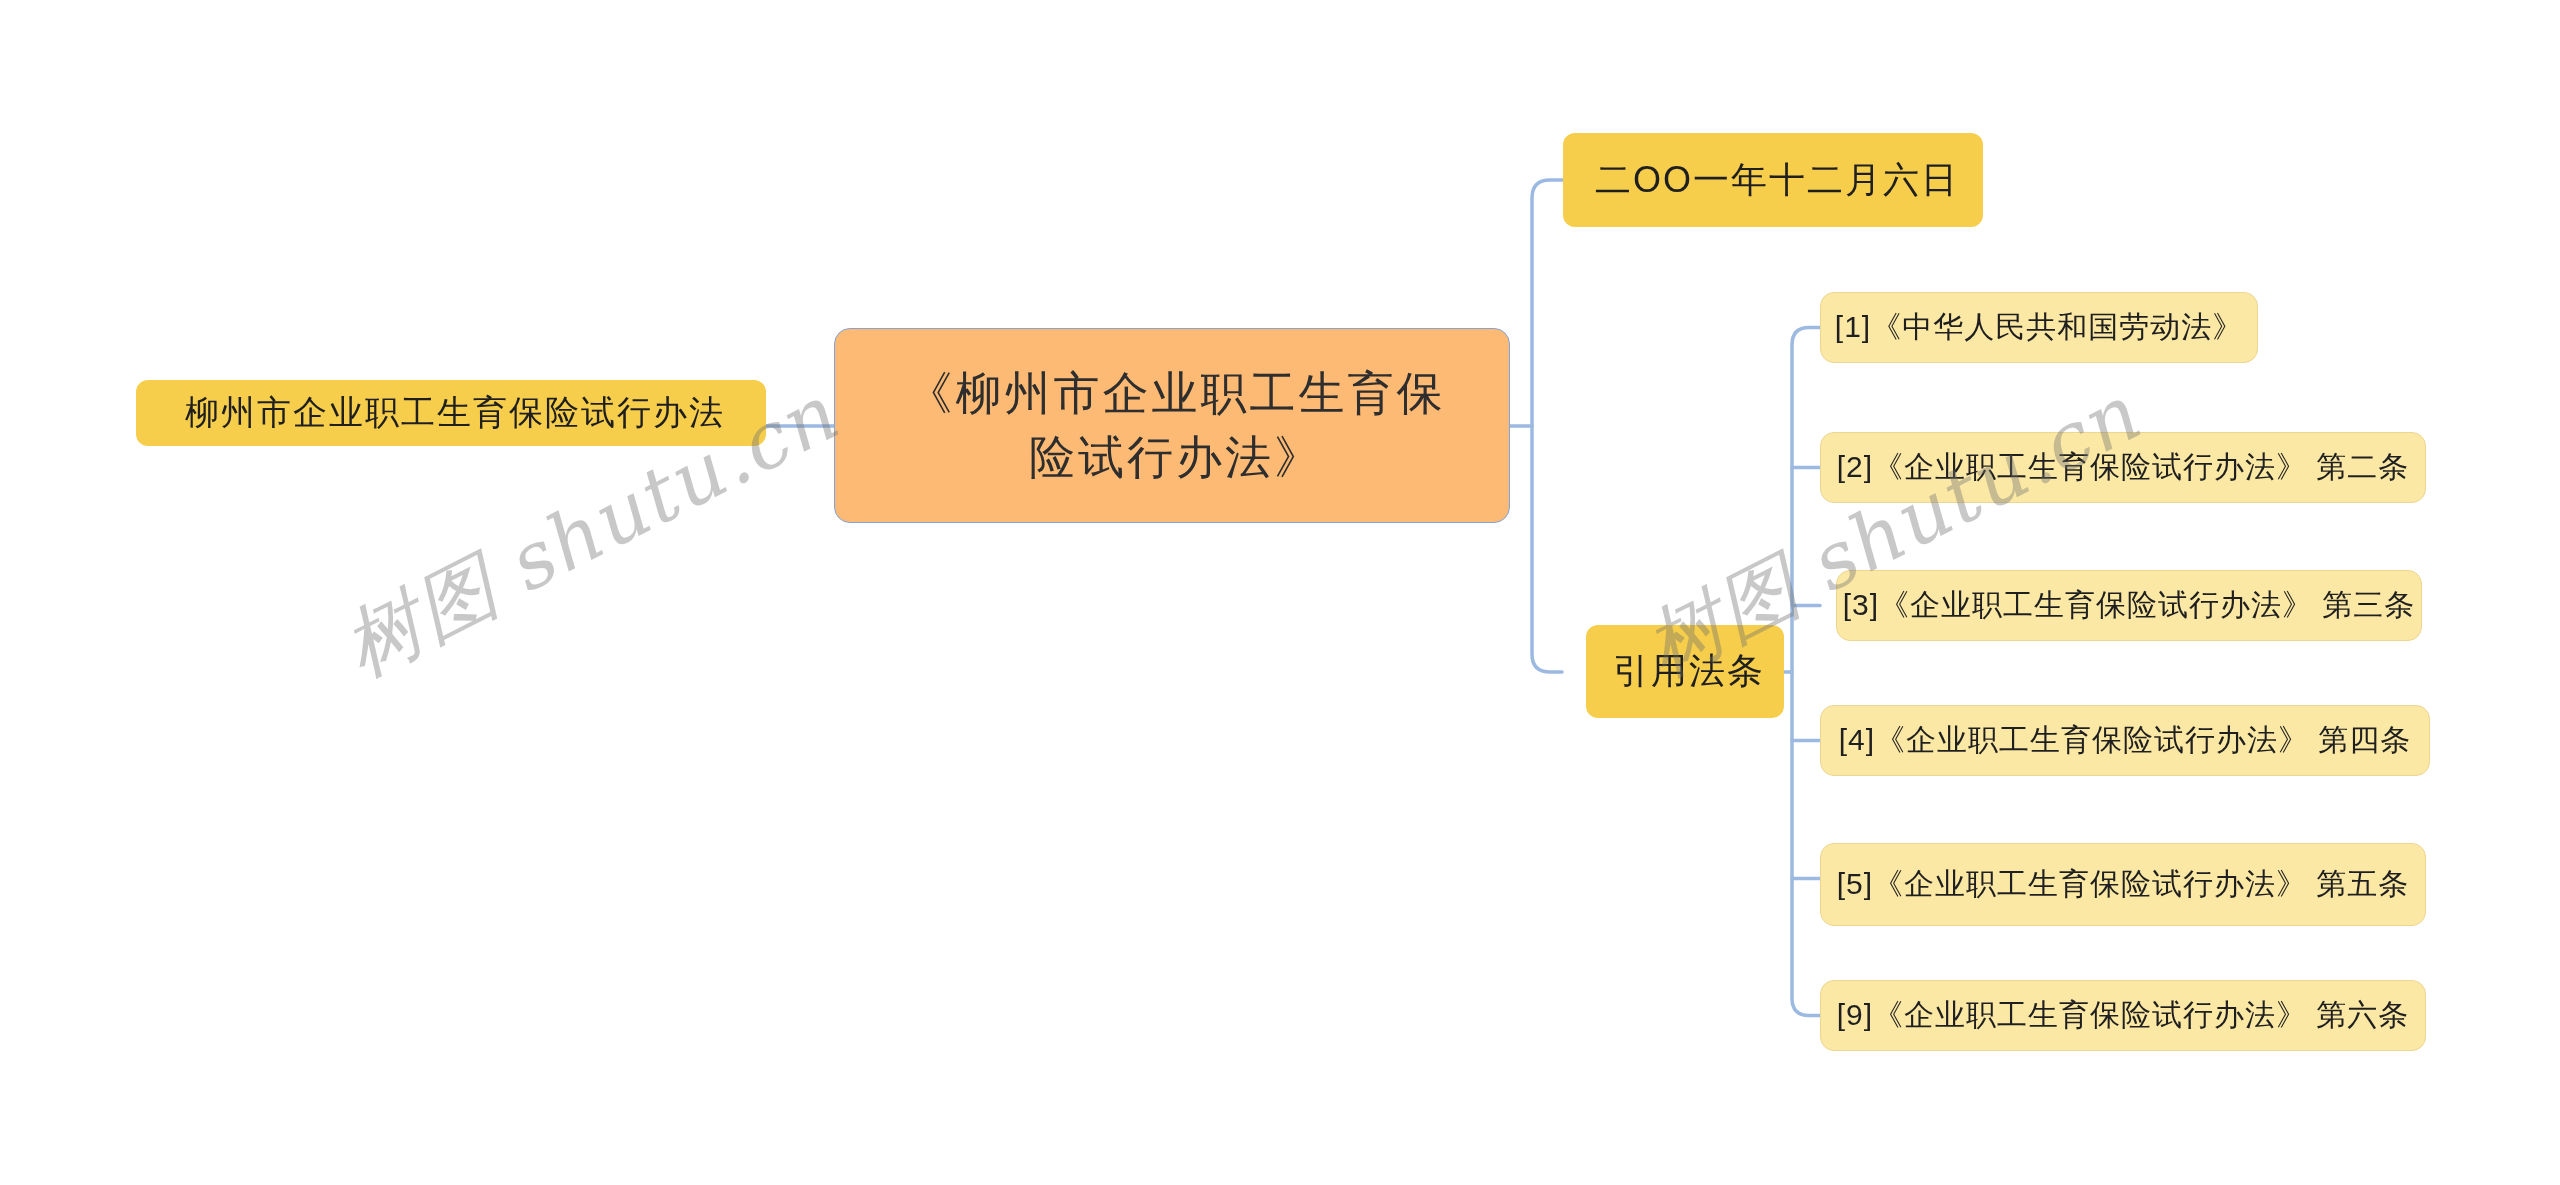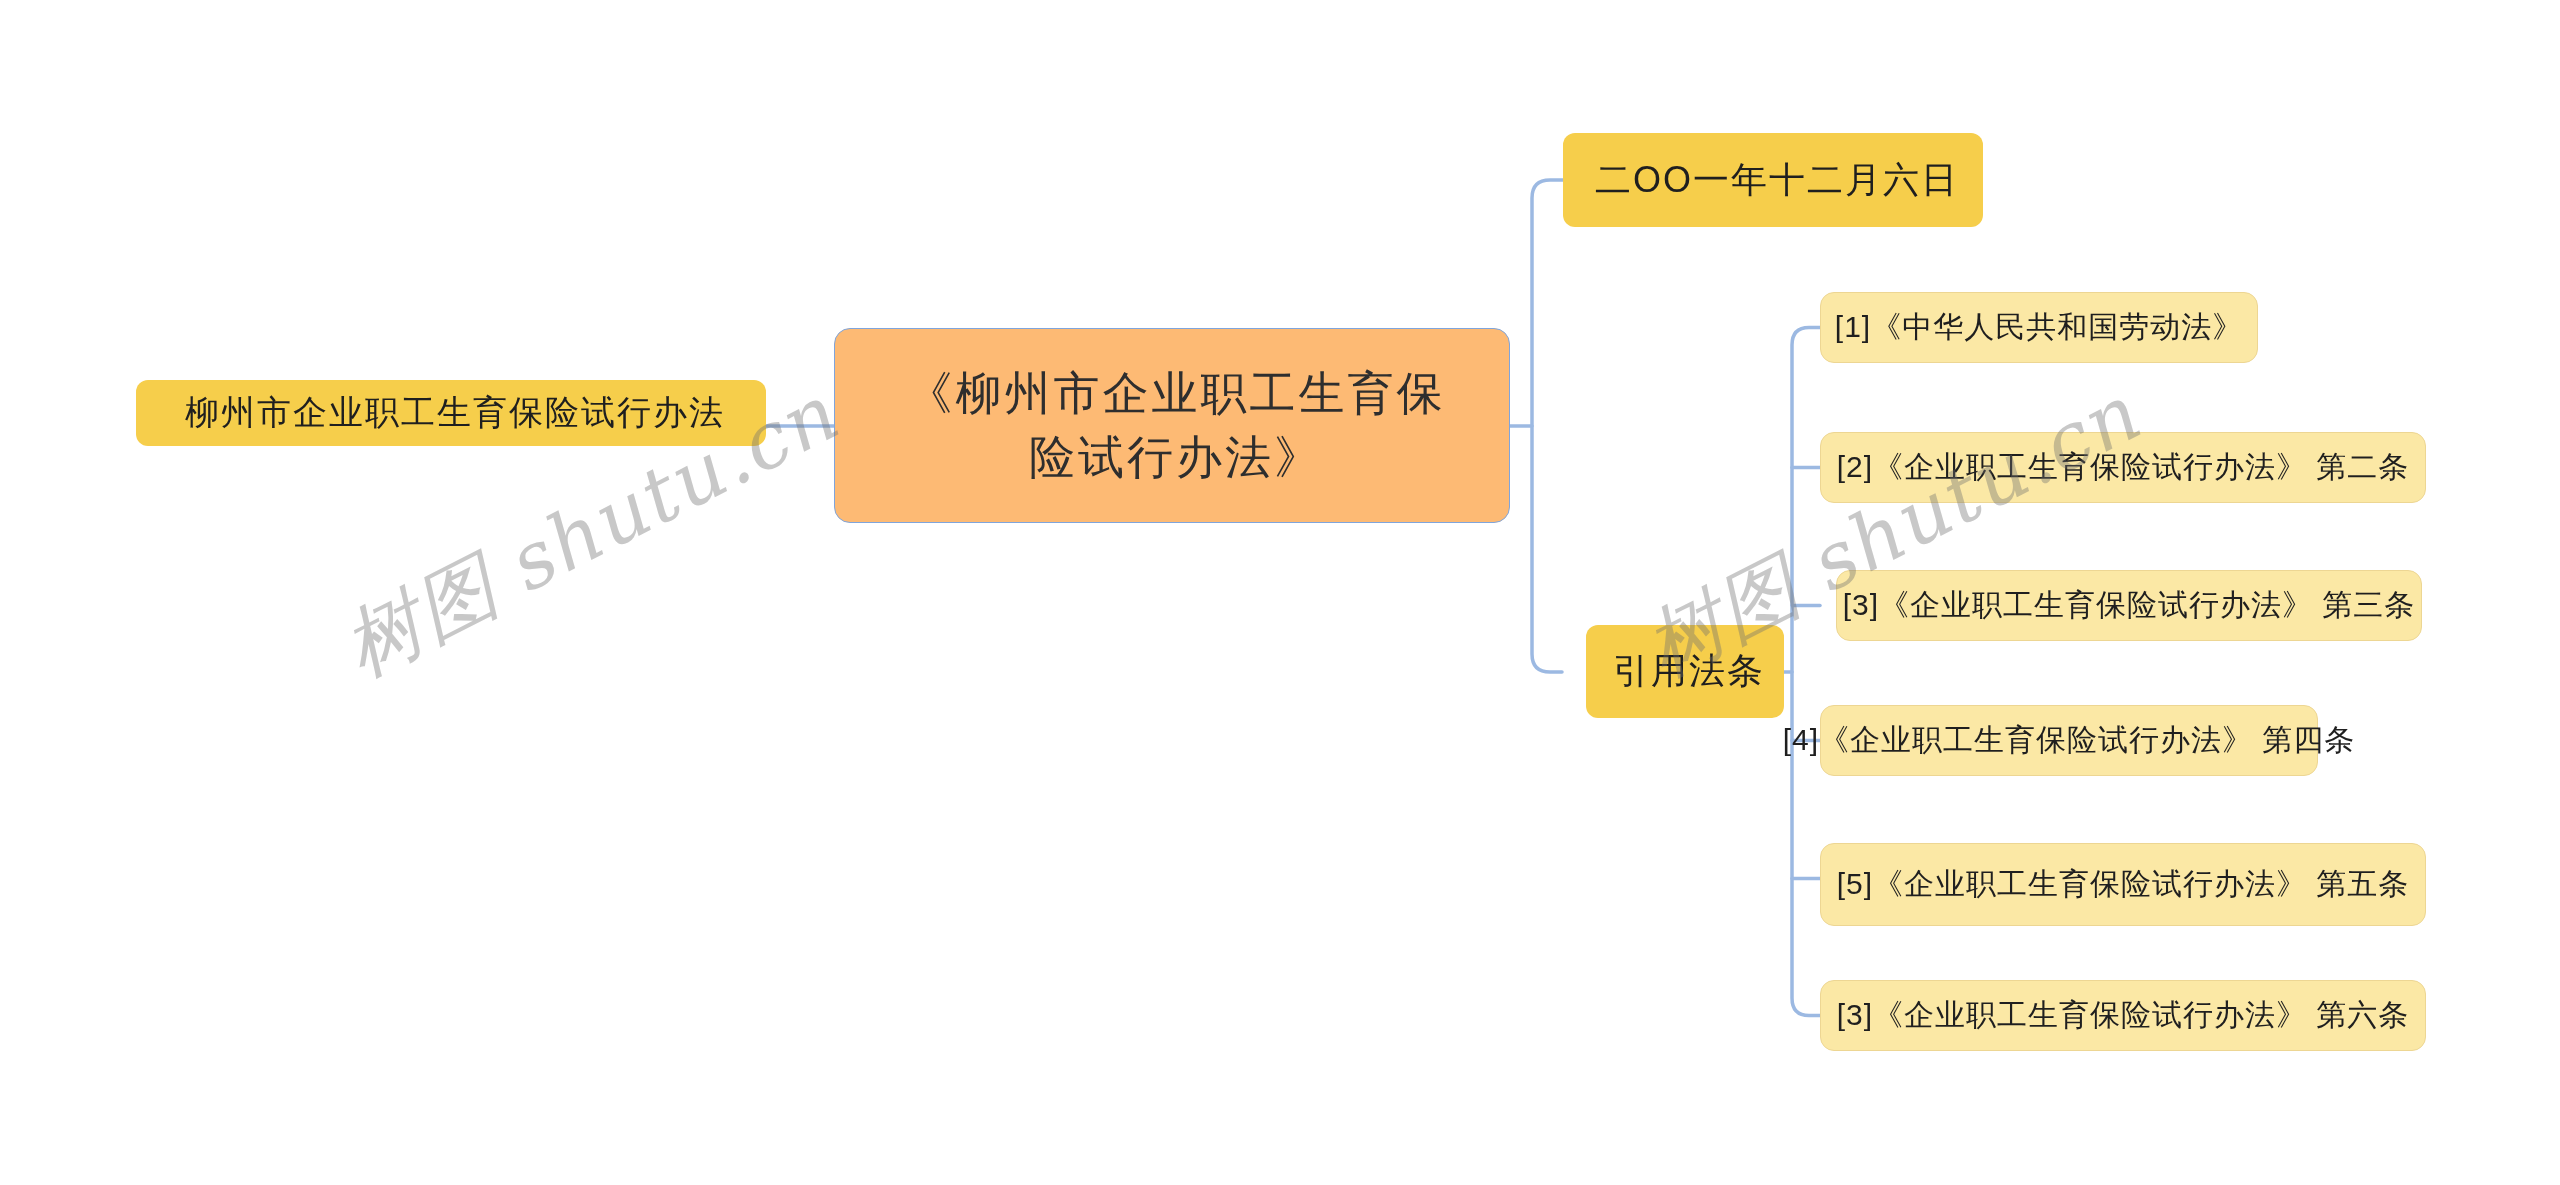--- a/index.html
+++ b/index.html
@@ -61,21 +61,21 @@
     letter-spacing: 1px;
     padding: 0 13px;
   }
   #left-node   { left: 136px;  top: 380px; width: 630px; height: 66px;  font-size: 34px; }
   #root-node   { left: 834px;  top: 328px; width: 676px; height: 195px; }
   #date-node   { left: 1563px; top: 133px; width: 420px; height: 94px;  font-size: 36px; }
   #branch-node { left: 1562px; top: 625px; width: 198px; height: 93px;  font-size: 36px; margin-left: 24px; }
   #law-1 { left: 1820px; top: 292px; width: 438px; height: 71px; }
   #law-2 { left: 1820px; top: 432px; width: 606px; height: 71px; align-items: center; }
   #law-3 { left: 1836px; top: 570px; width: 586px; height: 71px; }
-  #law-4 { left: 1820px; top: 705px; width: 498px; height: 71px; }
+  #law-4 { left: 1820px; top: 705px; width: 610px; height: 71px; }
   #law-5 { left: 1820px; top: 843px; width: 606px; height: 83px; }
   #law-6 { left: 1820px; top: 980px; width: 606px; height: 71px; }
   .watermark {
     position: absolute;
     z-index: 5;
     font-family: "DejaVu Serif", serif;
     font-style: italic;
     font-size: 78px;
     letter-spacing: 2px;
     color: rgba(110,110,110,0.38);
@@ -137,20 +137,20 @@
 
   <div class="node node-leaf" id="law-4">
     <span>[4]《企业职工生育保险试行办法》 第四条</span>
   </div>
 
   <div class="node node-leaf" id="law-5">
     <span>[5]《企业职工生育保险试行办法》 第五条</span>
   </div>
 
   <div class="node node-leaf" id="law-6">
-    <span>[3]《企业职工生育保险试行办法》 第六条</span>
+    <span>[9]《企业职工生育保险试行办法》 第六条</span>
   </div>
 
   <div class="watermark" id="watermark-1">树图 shutu.cn</div>
 
   <div class="watermark" id="watermark-2">树图 shutu.cn</div>
 
 </div>
 
 </body></html>

